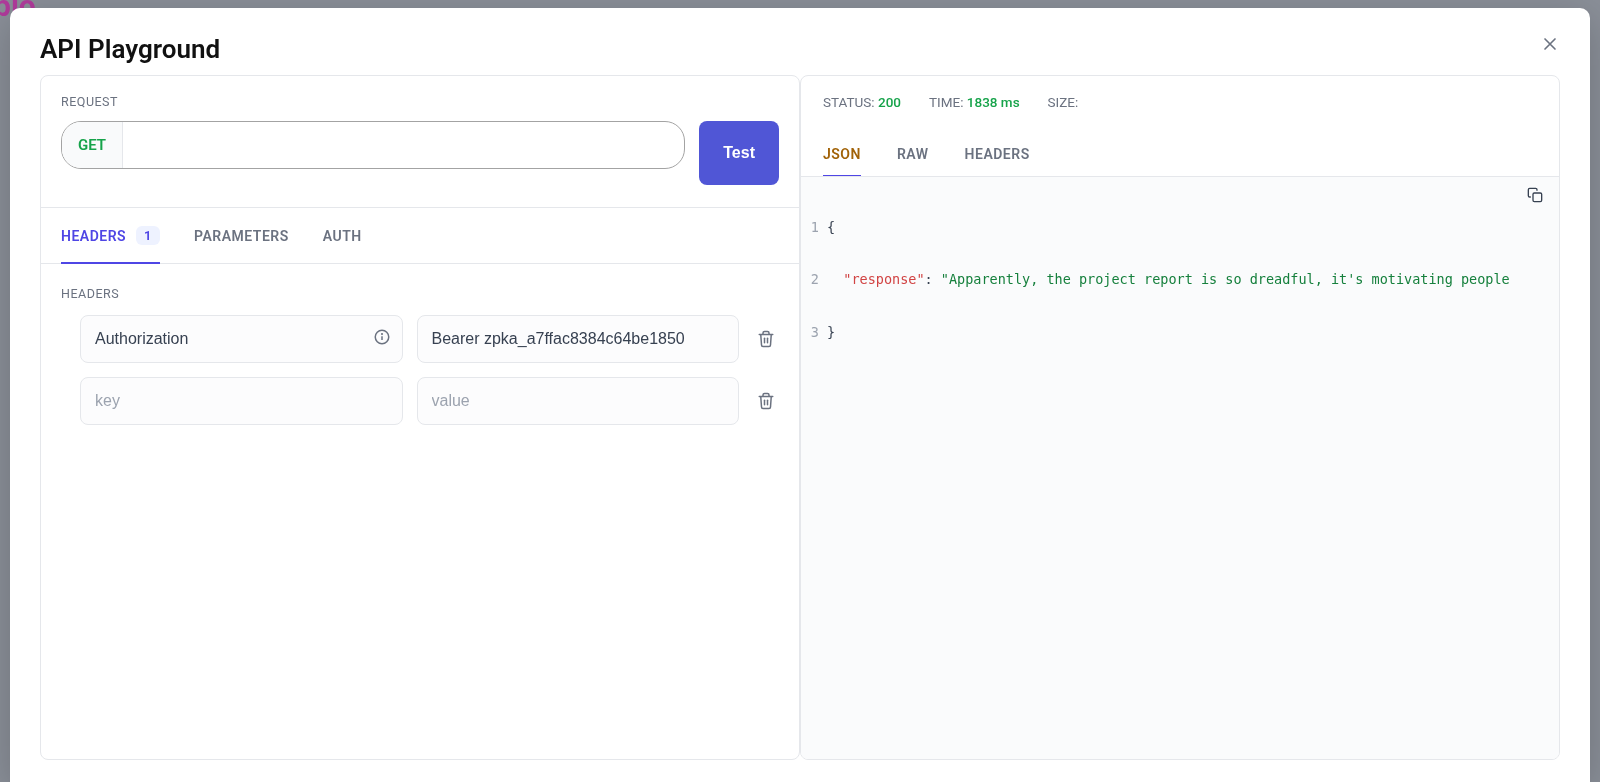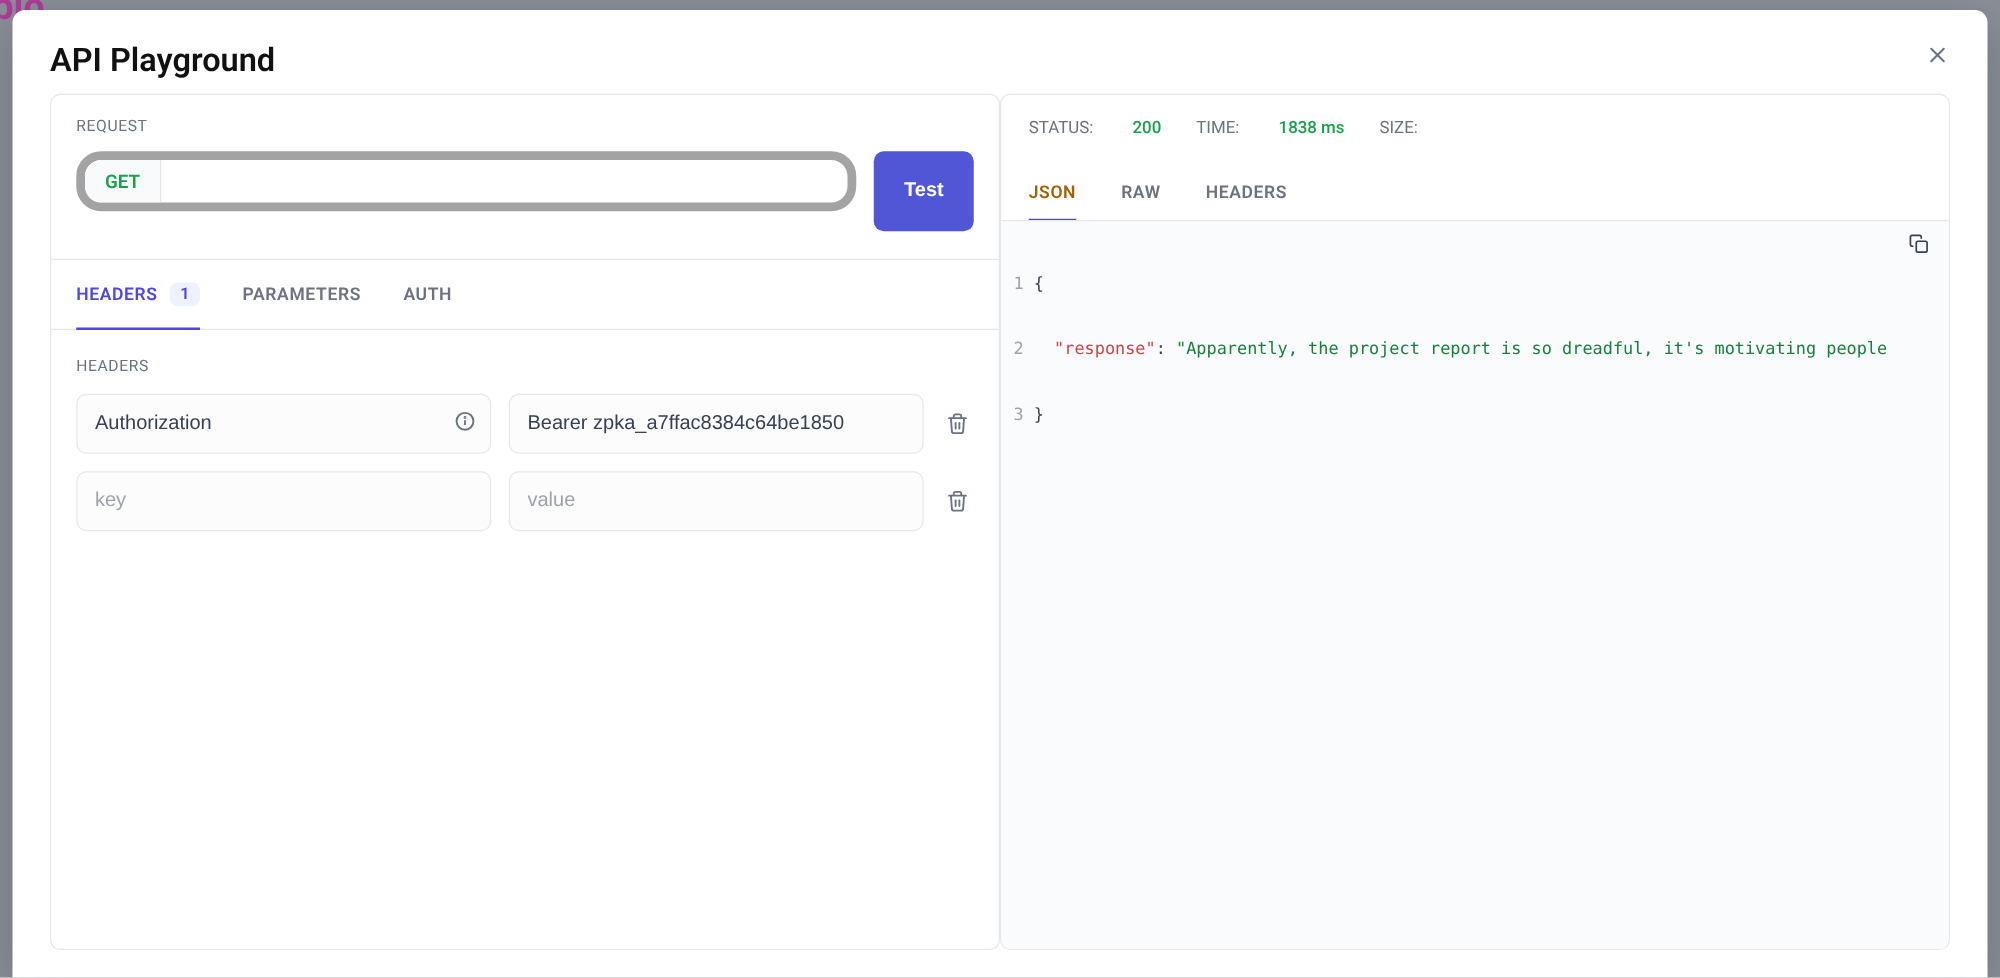--- a/index.html
+++ b/index.html
@@ -64,21 +64,21 @@
     padding: 18px 20px 0 20px;
   }
   .req-row {
     display: flex;
     gap: 14px;
     margin-top: 12px;
   }
   .method-url {
     flex: 1;
     display: flex;
-    border: 7px solid #a3a3a3;
+    border: 1px solid #a3a3a3;
     border-radius: 20px;
     overflow: hidden;
     height: 48px;
     background: #fff;
   }
   .method-box {
     background: #f9fafb;
     border-right: 1px solid #e5e7eb;
     color: #16a34a;
     font-weight: 600;
@@ -148,20 +148,21 @@
     font-weight: 600;
   }
   .req-body {
     padding: 22px 20px;
   }
   .kv-row {
     display: flex;
     gap: 14px;
     align-items: center;
     margin-top: 14px;
+    margin-left: 19px;
   }
   .kv-row:first-of-type { margin-top: 14px; }
   .kv-input-wrap {
     position: relative;
     flex: 1;
   }
   .kv-input {
     width: 100%;
     height: 48px;
     border: 1px solid #e5e7eb;
@@ -192,21 +193,21 @@
   
   .resp-top {
     padding: 18px 22px 0 22px;
   }
   .status-line {
     display: flex;
     gap: 28px;
     font-size: 13.5px;
     color: #6b7280;
   }
-  .status-line .val { color: #16a34a; font-weight: 500; margin-left: 28px; }
+  .status-line .val { color: #16a34a; font-weight: 500; }
   .response-tabs {
     display: flex;
     gap: 36px;
     margin-top: 22px;
     padding: 0 22px;
   }
   .resp-tab {
     padding: 14px 0;
     font-size: 14px;
     font-weight: 600;

